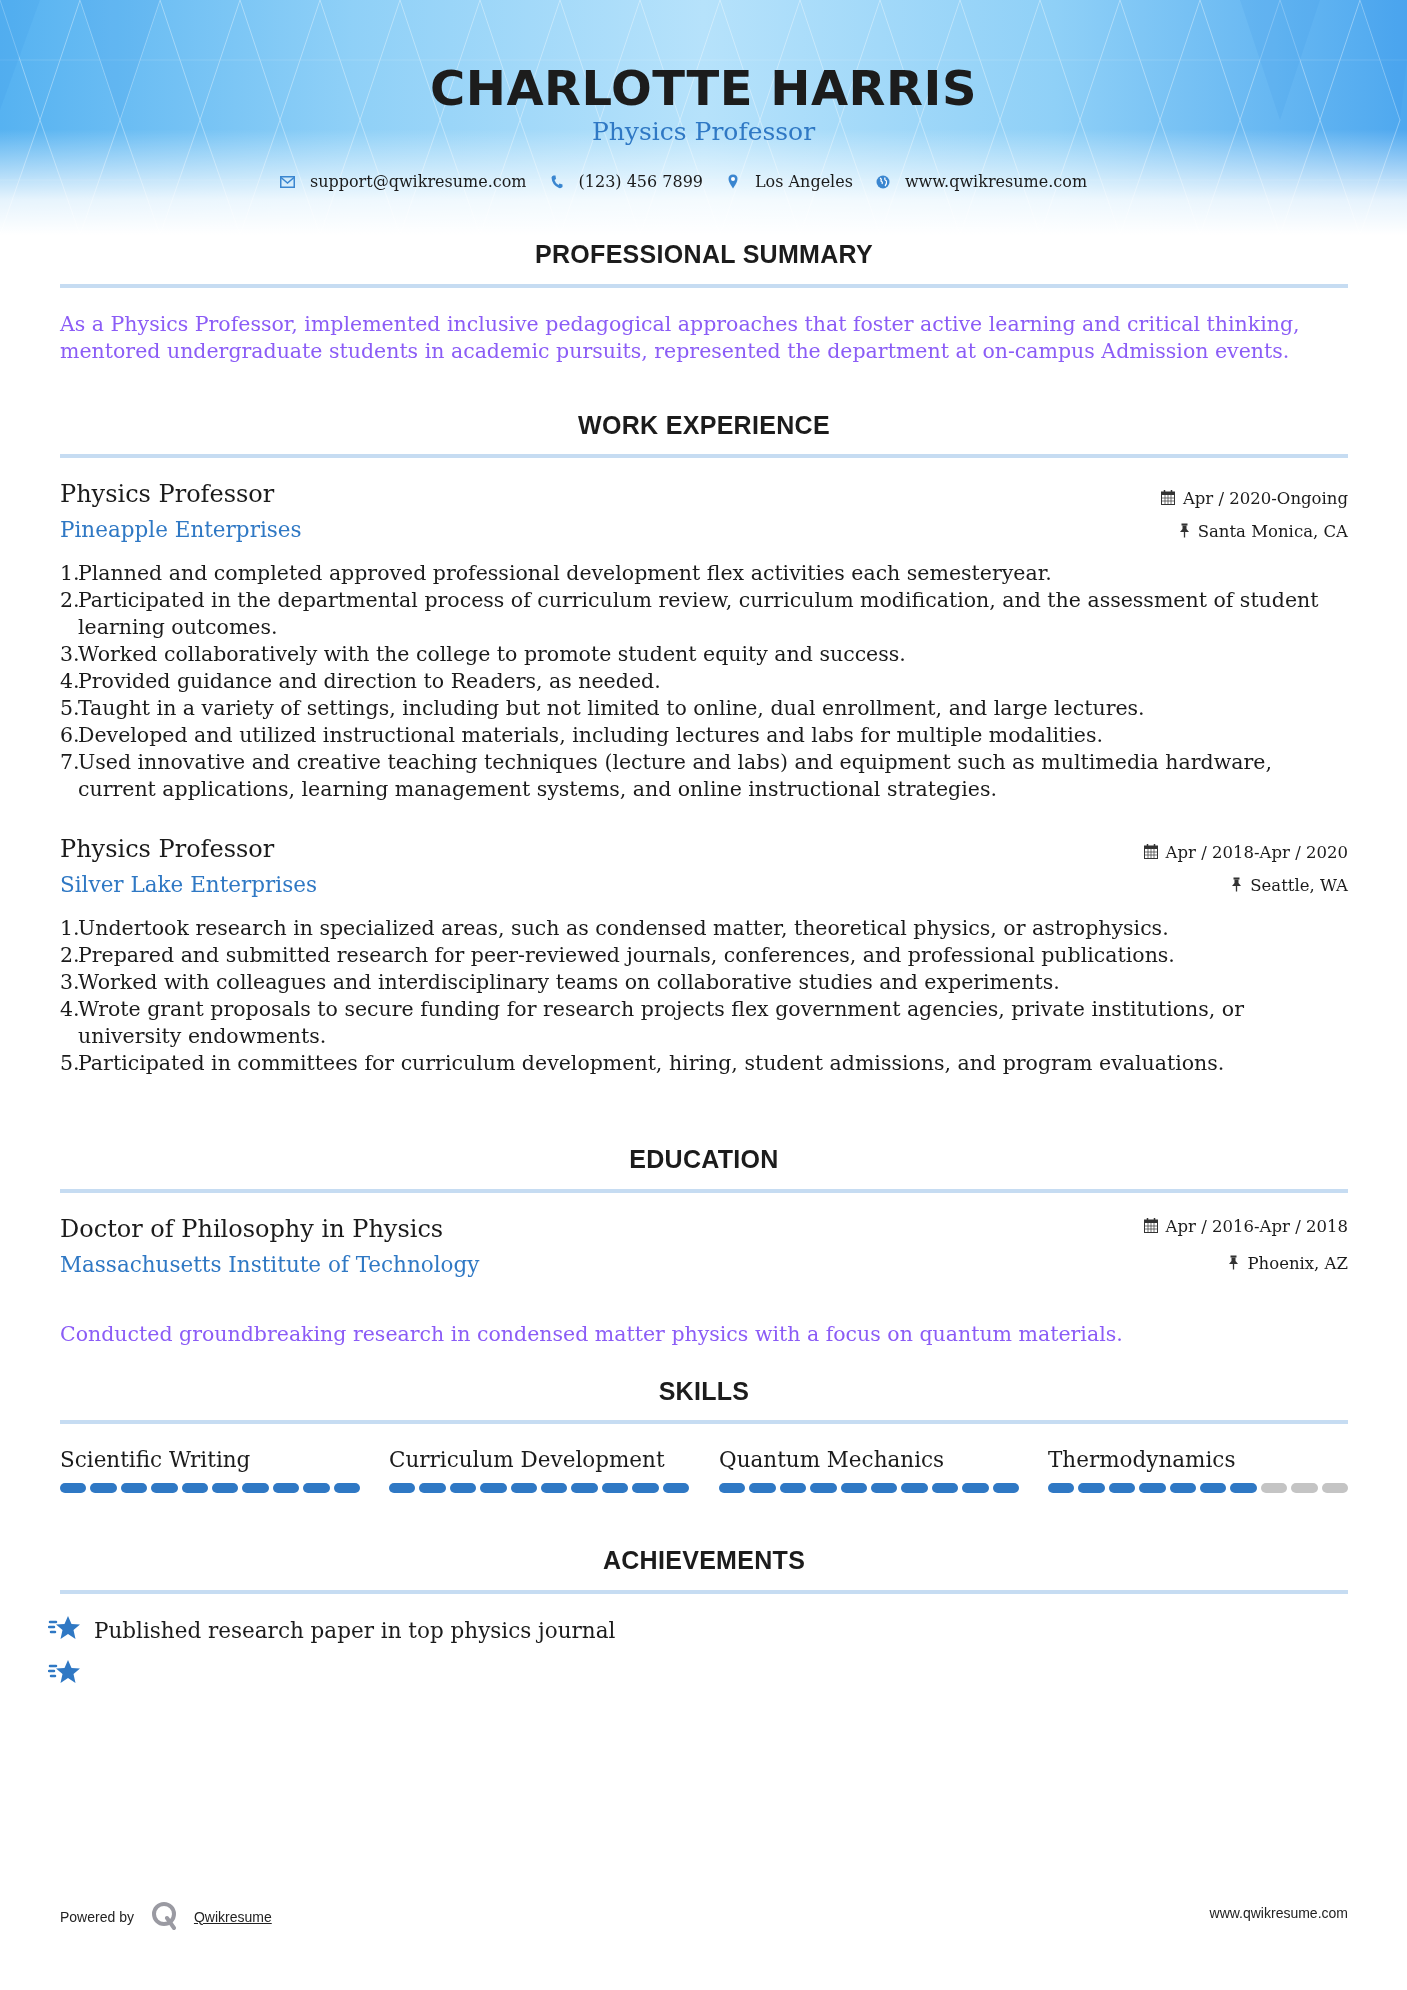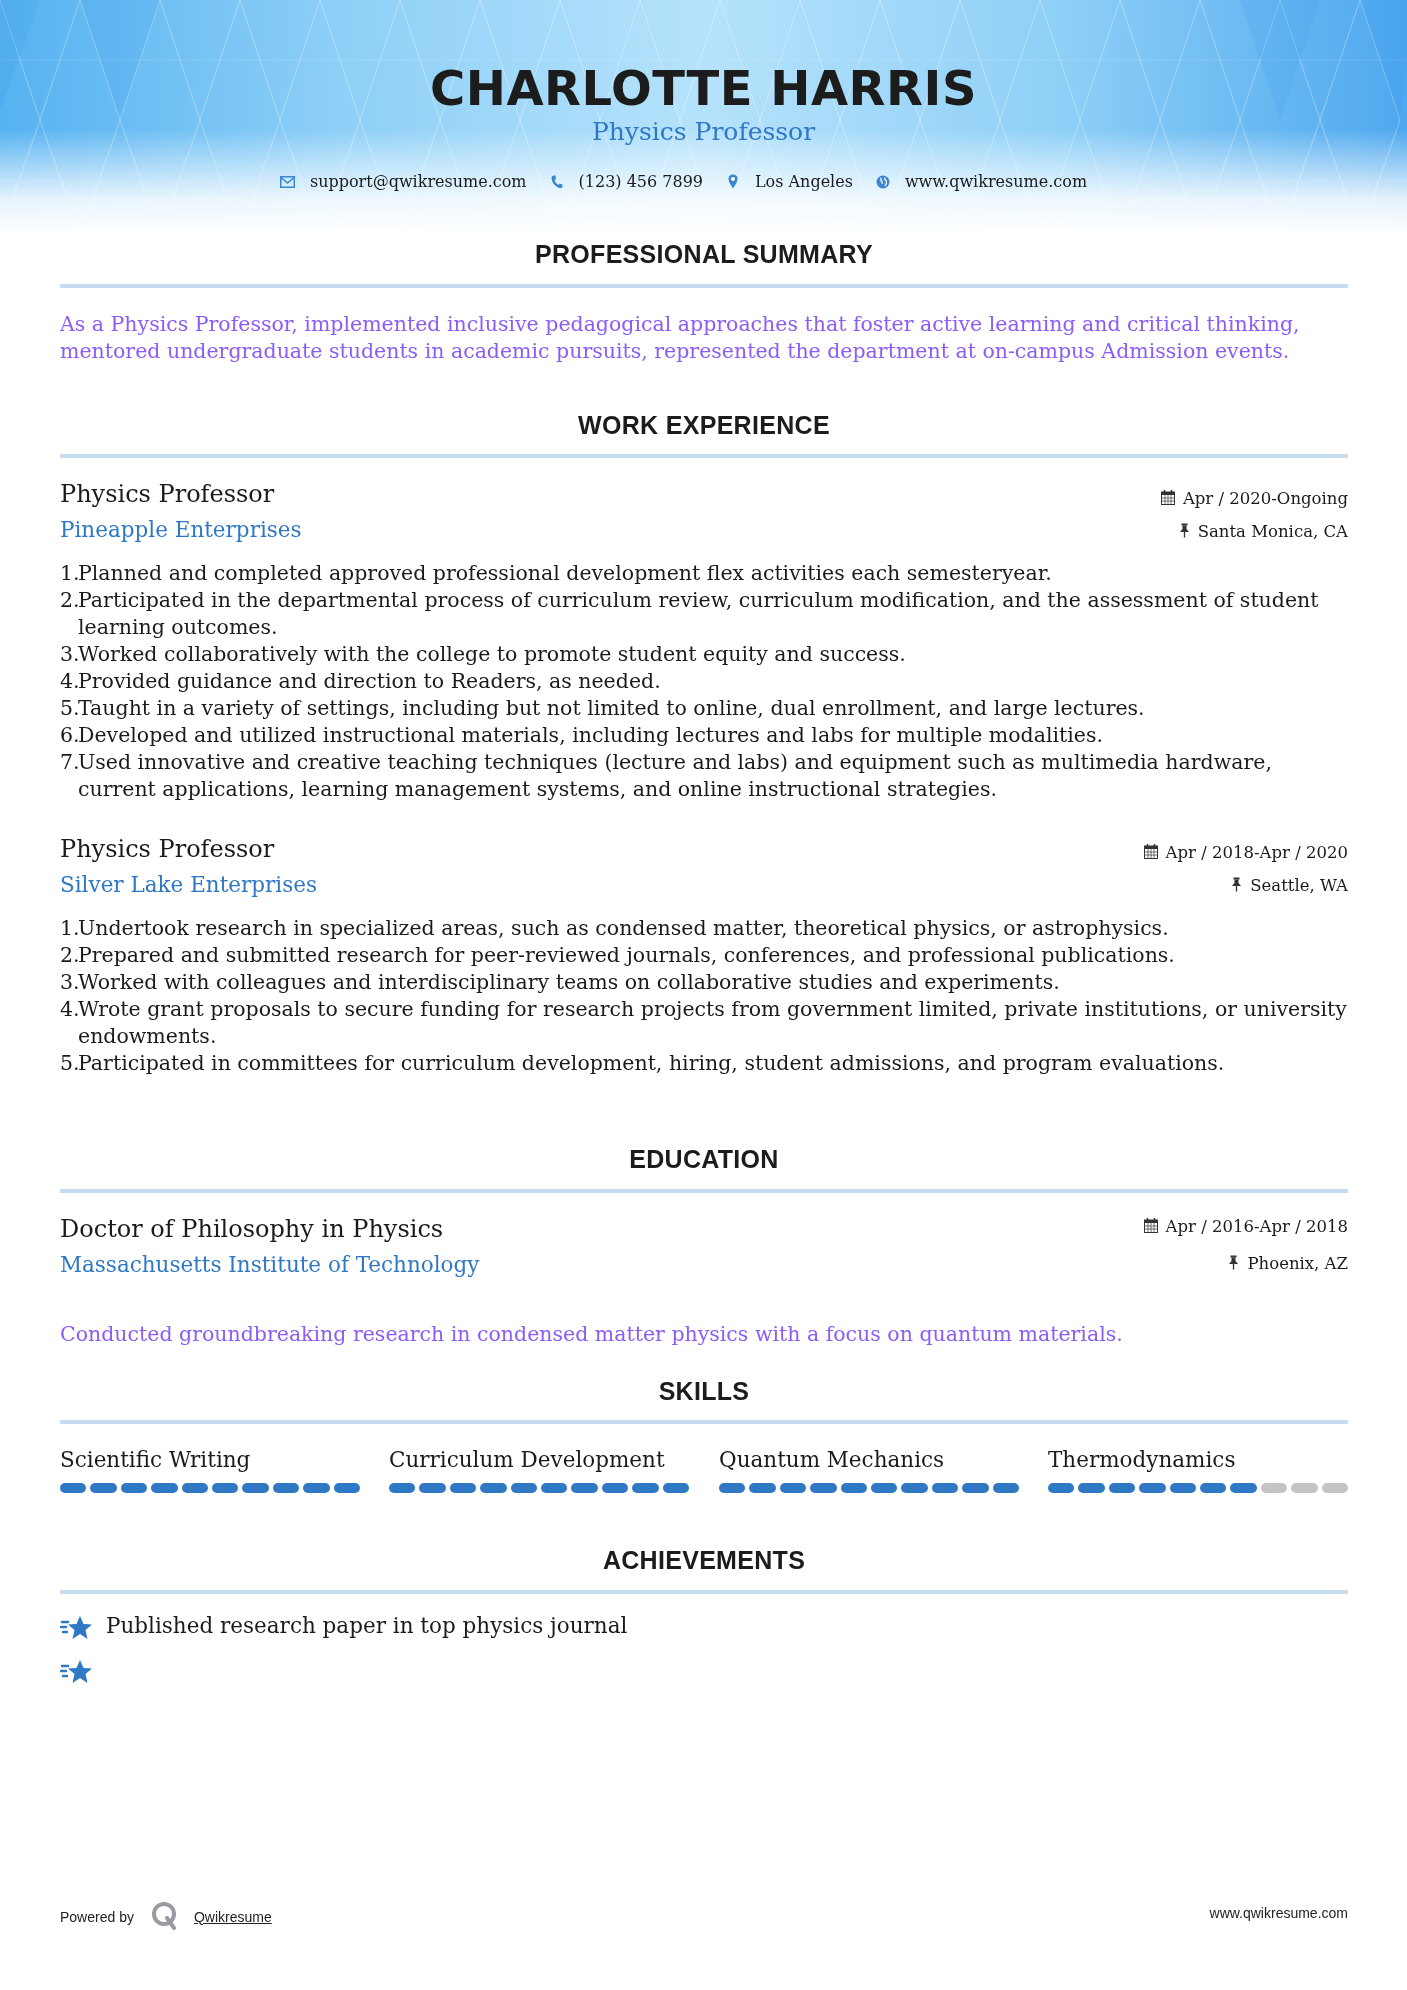--- a/index.html
+++ b/index.html
@@ -54,21 +54,21 @@
   ol.items li .txt { flex: 1; }
 
   
   .skill { position: absolute; width: 300px; }
   .skill .label { font-size: 21.5px; color: #1b1b1b; height: 30px; line-height: 30px; }
   .skill .bar { display: flex; gap: 4px; margin-top: 8px; }
   .skill .seg { width: 26.4px; height: 10px; border-radius: 6px; background: #2f78c4; }
   .skill .seg.off { background: #c4c4c4; }
 
   
-  .ach { position: absolute; left: 60px; display: flex; align-items: flex-start; font-size: 21.5px; }
+  .ach { position: absolute; left: 48px; display: flex; align-items: flex-end; font-size: 21.5px; }
   .ach .star { width: 34px; height: 30px; margin-right: 12px; position: relative; }
 
   
   .footer-left { position: absolute; left: 60px; top: 1900px; display: flex; align-items: center;
     font-family: "Liberation Sans", "DejaVu Sans", sans-serif; font-size: 14px; color: #222; }
   .footer-left .q { margin: 0 14px 0 16px; }
   .footer-left .brand { text-decoration: underline; }
   .footer-right { position: absolute; right: 59px; top: 1905px; font-family: "Liberation Sans", "DejaVu Sans", sans-serif; font-size: 14px; color: #222; }
 </style>
 </head>
@@ -222,21 +222,21 @@
   <li>
       <span class="num">2.</span>
       <span class="txt">Prepared and submitted research for peer-reviewed journals, conferences, and professional publications.</span>
     </li>
   <li>
       <span class="num">3.</span>
       <span class="txt">Worked with colleagues and interdisciplinary teams on collaborative studies and experiments.</span>
     </li>
   <li>
       <span class="num">4.</span>
-      <span class="txt">Wrote grant proposals to secure funding for research projects from government limited, private institutions, or university endowments.</span>
+      <span class="txt">Wrote grant proposals to secure funding for research projects flex government agencies, private institutions, or university endowments.</span>
     </li>
   <li>
       <span class="num">5.</span>
       <span class="txt">Participated in committees for curriculum development, hiring, student admissions, and program evaluations.</span>
     </li>
 </ol>
 
 <div class="section-title" style="top:1145px;">EDUCATION</div>
 <div class="rule" style="top:1189px;"></div>
 <div class="job-title" style="top:1215px;">Doctor of Philosophy in Physics</div>

